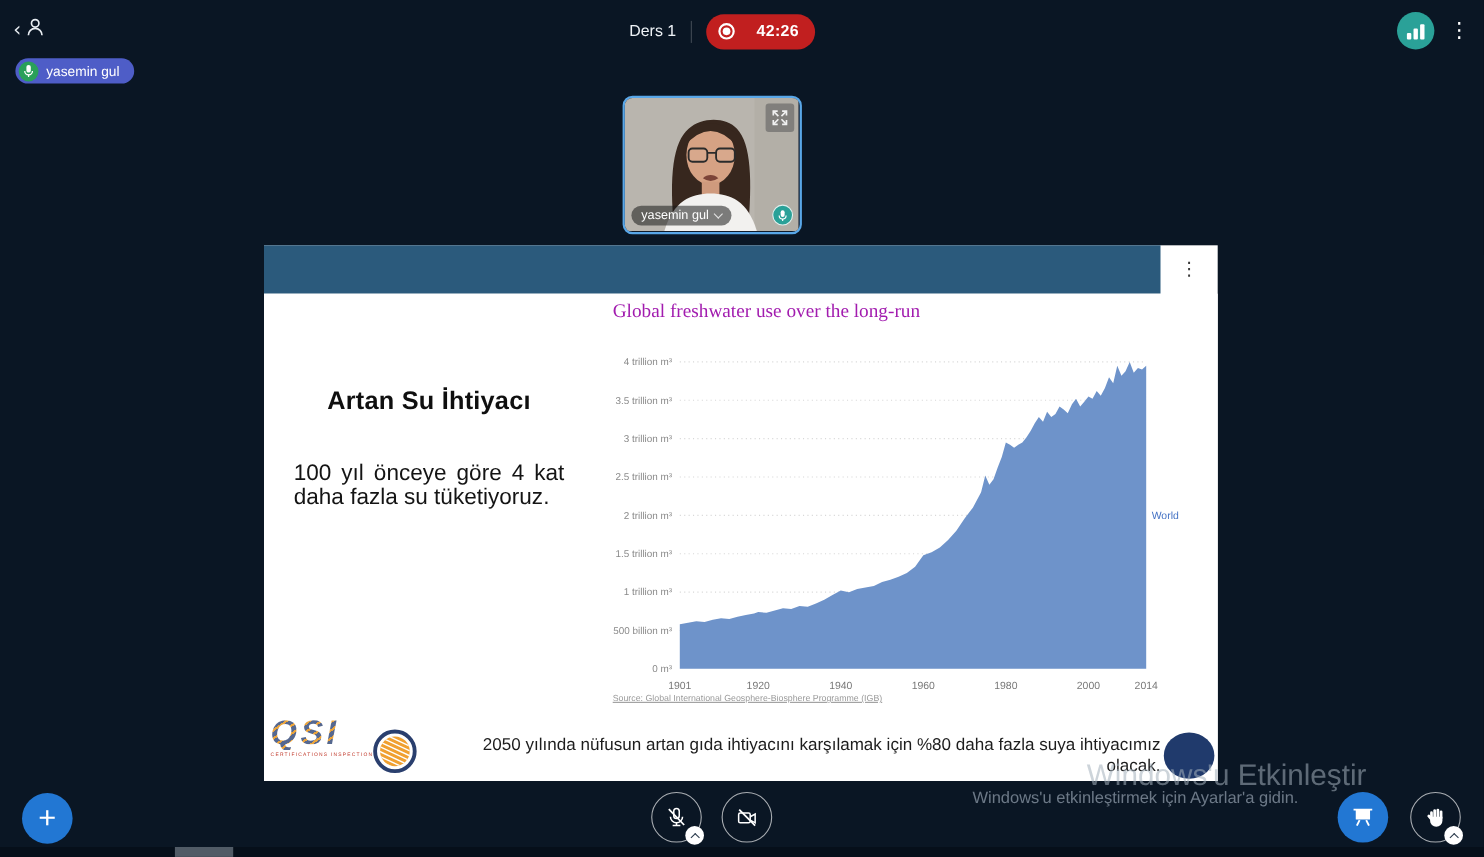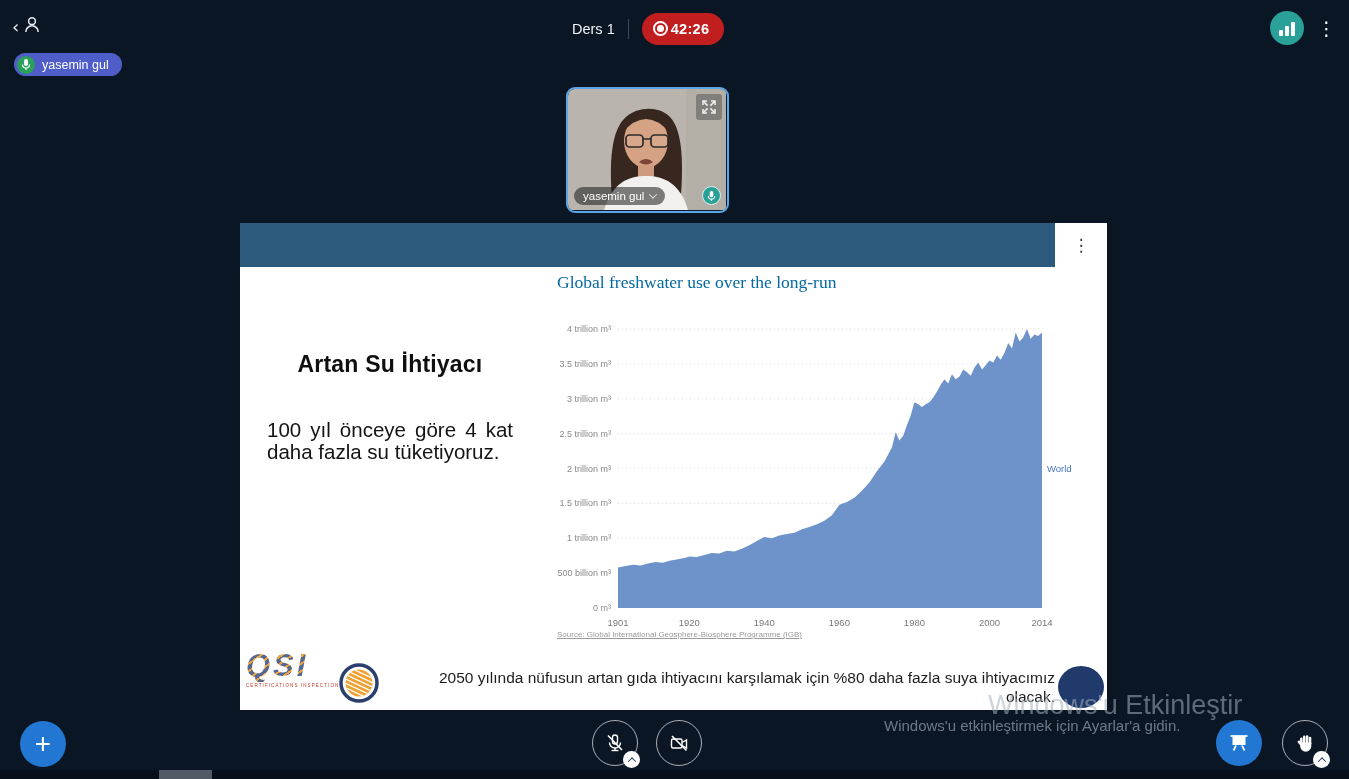--- a/index.html
+++ b/index.html
@@ -10,21 +10,21 @@
   }
   .abs { position:absolute; }
 
   
   .user-toggle { left:12px; top:15px; display:flex; align-items:center; gap:3px; color:#fff; cursor:pointer; }
   .collapse-glyph { font-size:18px; line-height:18px; font-family:"DejaVu Sans",sans-serif; color:#e8edf2; }
 
   .topbar-center { left:572px; top:12px; display:flex; align-items:center; gap:13px; height:33px; }
   .session-title { color:#eef2f6; font-size:14.5px;text-align:center; }
   .tb-divider { width:1px; height:20px; background:rgba(255,255,255,0.22); }
-  .rec-pill { display:flex; align-items:center; gap:3px; height:32px; padding:0 15px 0 11px;
+  .rec-pill { display:flex; align-items:center; gap:20px; height:32px; padding:0 15px 0 11px;
               background:#c11f1f; border-radius:16px; cursor:pointer; }
   .rec-ring { width:15px; height:15px; border:2.5px solid #fff; border-radius:50%;
               display:flex; align-items:center; justify-content:center; }
   .rec-dot { width:7px; height:7px; background:#fff; border-radius:50%; }
   .rec-time { color:#fff; font-size:14.5px; font-weight:bold; letter-spacing:.3px; }
 
   .topbar-right { right:13px; top:11px; display:flex; align-items:center; gap:13px; }
   .signal-btn { width:34px; height:34px; border-radius:50%; background:#2aa198;
                 display:flex; align-items:flex-end; justify-content:center; gap:2px;
                 padding-bottom:9px; cursor:pointer; }
@@ -60,21 +60,21 @@
                   display:flex; align-items:center; justify-content:center; cursor:pointer; }
   .pres-options .k { color:#3a3a3a; font-size:17px; font-family:"DejaVu Sans",sans-serif; }
   .slide { position:absolute; left:0; top:44px; width:867px; height:443px; background:#fff; }
 
   .slide-heading { position:absolute; left:30px; top:84px; width:240px; text-align:center;
                    font-size:23px; font-weight:700; color:#0f0f0f; letter-spacing:.2px; }
   .slide-body { position:absolute; left:27px; top:152px; width:246px; font-size:20.5px;
                 color:#141414; text-align:justify; line-height:1.05; }
 
   .chart-title { position:absolute; left:317px; top:5px; font-family:"Liberation Serif",serif;
-                 font-size:17.5px; color:#0369a1; }
+                 font-size:17.5px; color:#a21caf; }
   .chart-subtitle { position:absolute; left:317px; top:28px; width:468px; font-size:8.8px;
                     color:#828282; line-height:1.3; }
   .chart-source { position:absolute; left:317px; top:363px; font-size:8px; color:#9a9a9a;text-decoration:underline; }
   #chart-svg { position:absolute; left:0; top:0; pointer-events:none; }
 
   .logo-qsi { position:absolute; left:6px; top:382px; width:90px; height:46px; }
   .qsi-letters { font-size:31px; font-weight:800; color:#56688f; letter-spacing:3px;
                  font-style:italic; line-height:33px;
                  background:repeating-linear-gradient(-35deg,#56688f 0 4px,#e8a33d 4px 6px);
                  -webkit-background-clip:text; background-clip:text; color:transparent; }

